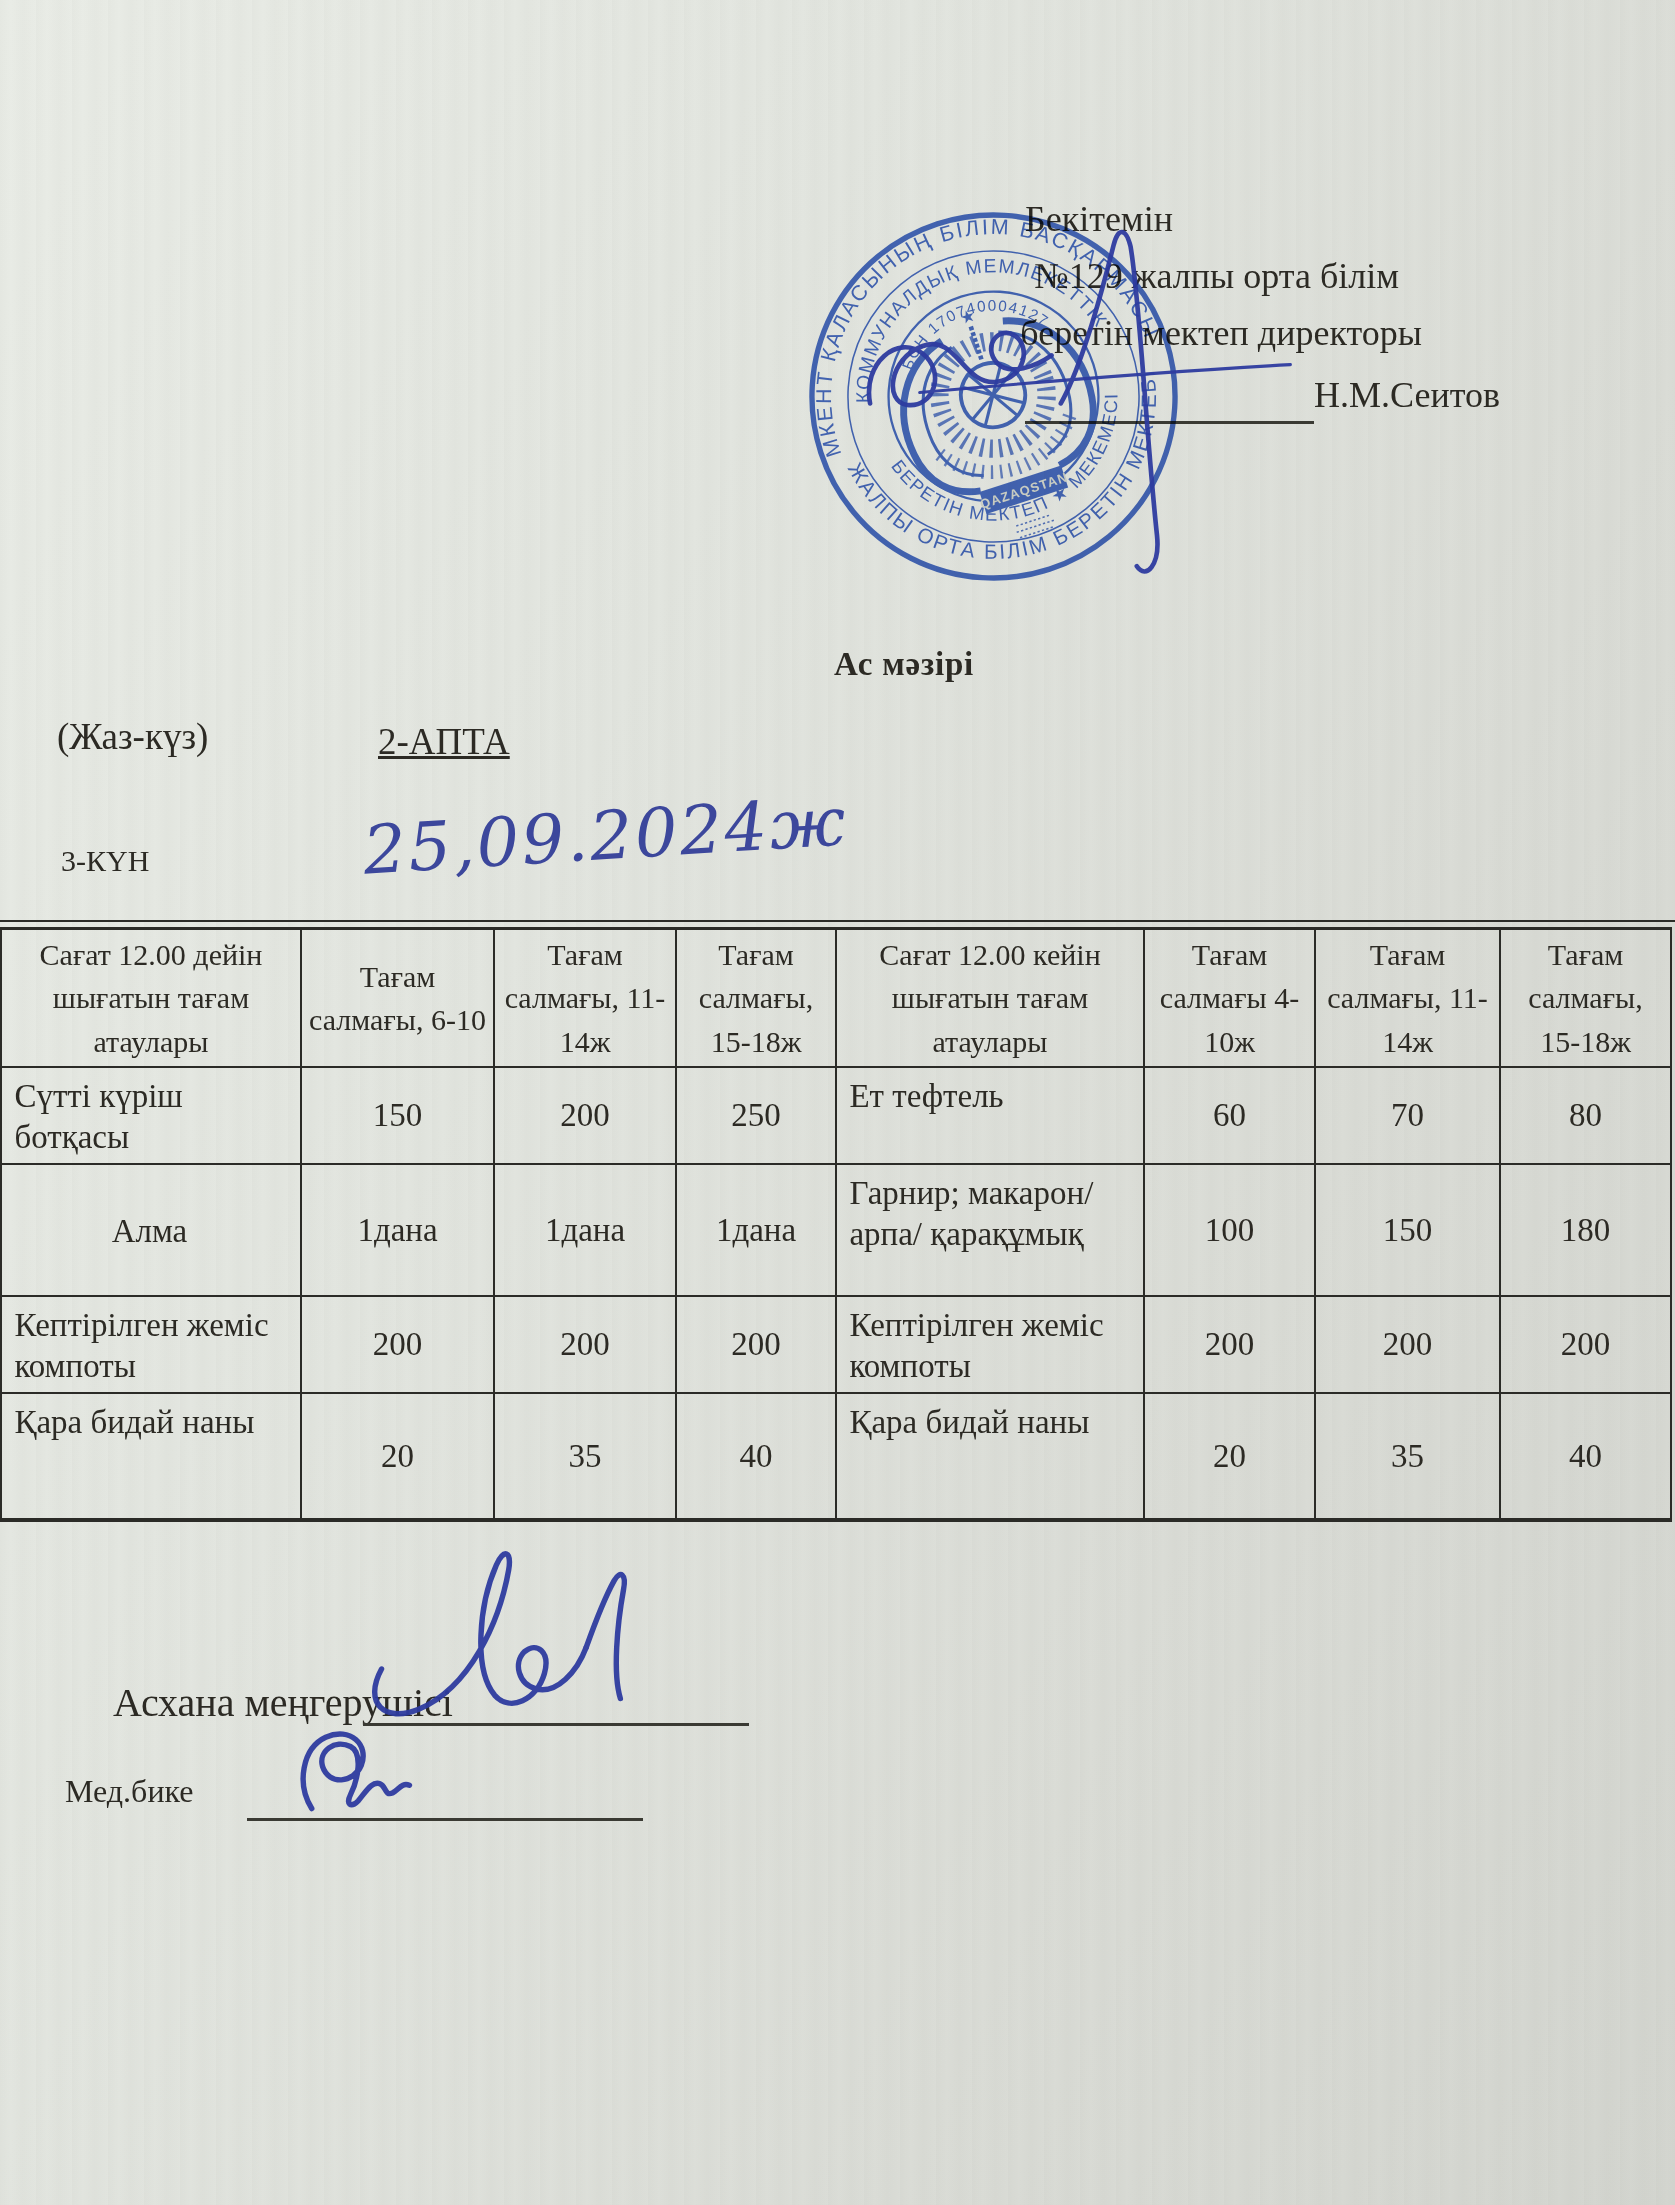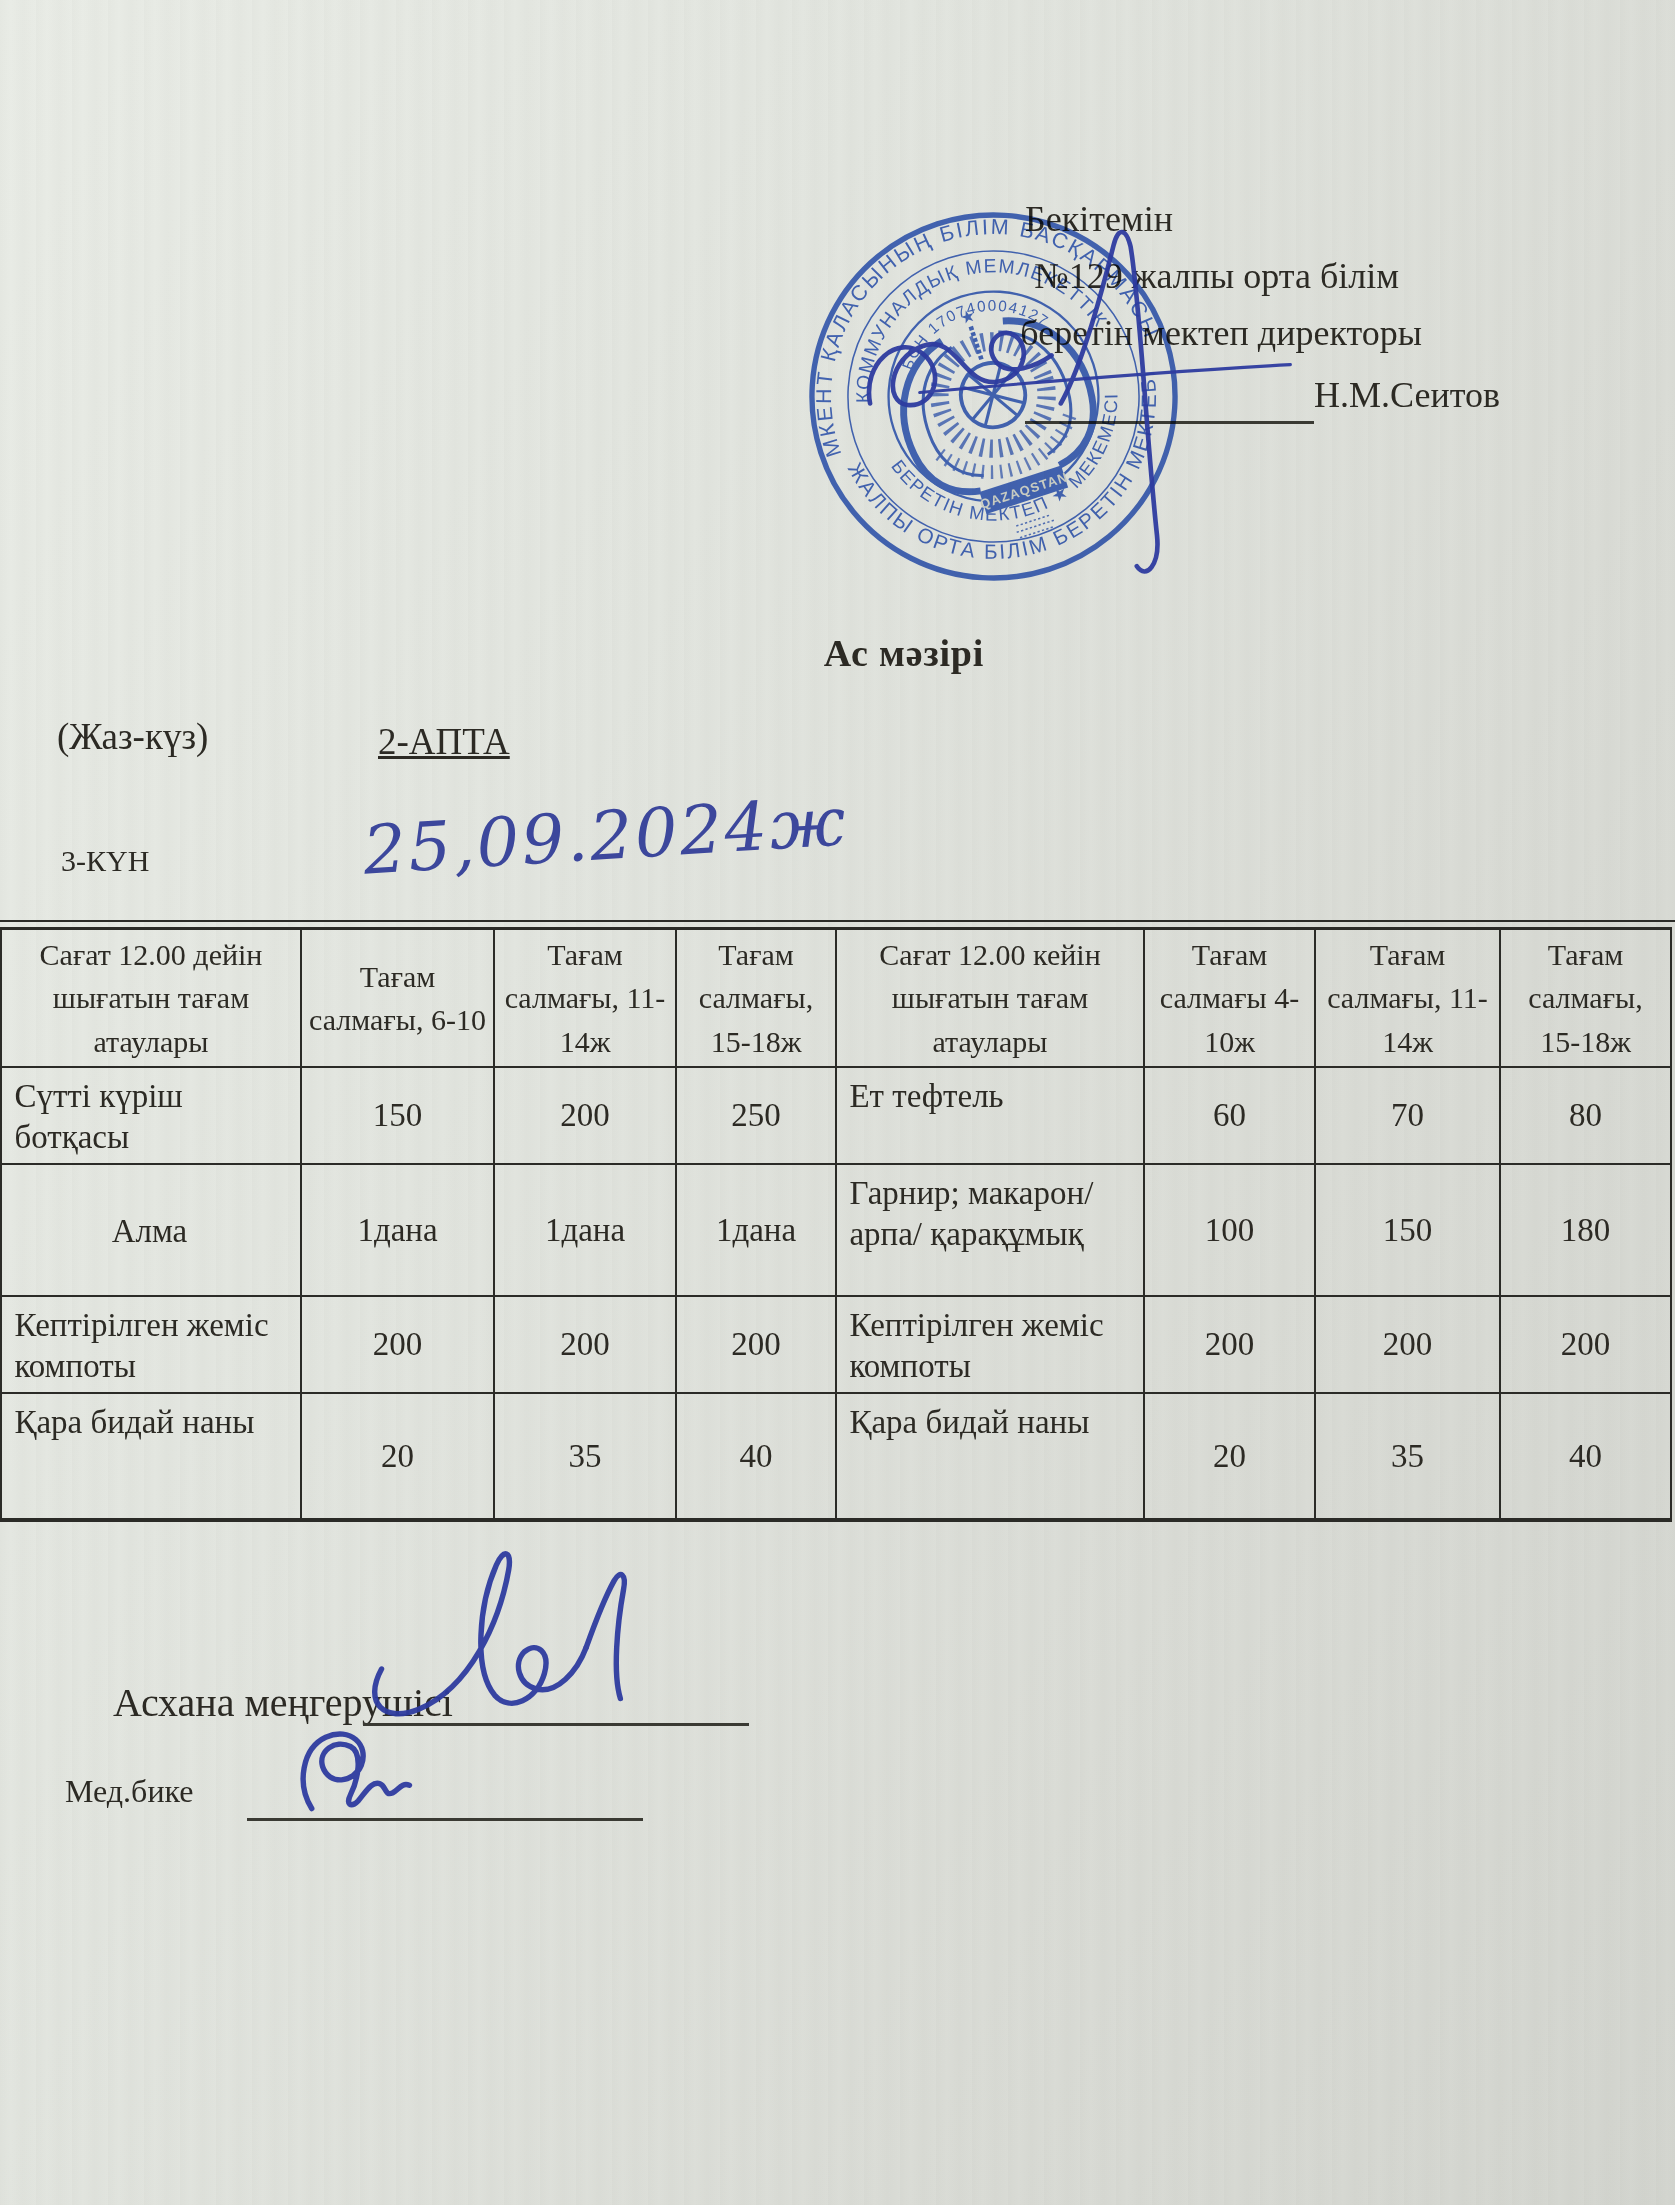--- a/index.html
+++ b/index.html
@@ -16,21 +16,21 @@
   .approval{left:1025px;top:191px;width:558px;font-size:36px;line-height:57px;z-index:2;}
   .approval .ln{white-space:nowrap;}
   .approval .ln2{margin-left:9.3px;}
   .approval .ln3{margin-left:-4.7px;}
   .sig-row{display:flex;align-items:flex-end;margin-top:4.7px;}
   .sig-line{display:inline-block;width:289px;border-bottom:3.1px solid #3a3a33;height:40px;}
   
   .stamp{left:802px;top:205px;width:383px;height:383px;z-index:3;mix-blend-mode:multiply;opacity:.93;filter:blur(0.3px);}
   .handwriting{left:0;top:0;width:1675px;height:2205px;z-index:4;pointer-events:none;filter:blur(0.2px);}
   
-  .doc-title{left:904px;top:631px;transform:translateX(-50%);font-size:38px;font-weight:bold;letter-spacing:0.8px;z-index:2;}
+  .doc-title{left:904px;top:646px;transform:translateX(-50%);font-size:33px;font-weight:bold;letter-spacing:0.8px;z-index:2;}
   .season{left:57px;top:715px;font-size:37px;}
   .week{left:378px;top:720px;font-size:37px;text-decoration:underline;}
   .day{left:61px;top:844px;font-size:30px;}
   .hand-date{
     left:363px;top:797px;font-size:67px;font-style:italic;
     color:#3c479c;letter-spacing:2.3px;transform:rotate(-3.5deg);
     font-family:"DejaVu Serif","Liberation Serif",serif;z-index:2;
   }
   
   .table-wrap{left:0;top:920px;width:1675px;border-top:2.3px solid #2b2b27;padding-top:4.7px;z-index:2;}

